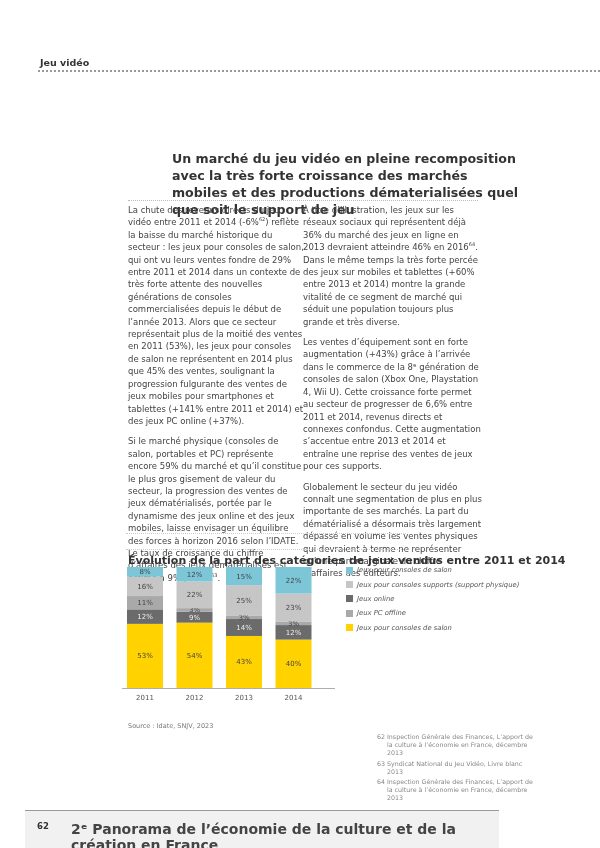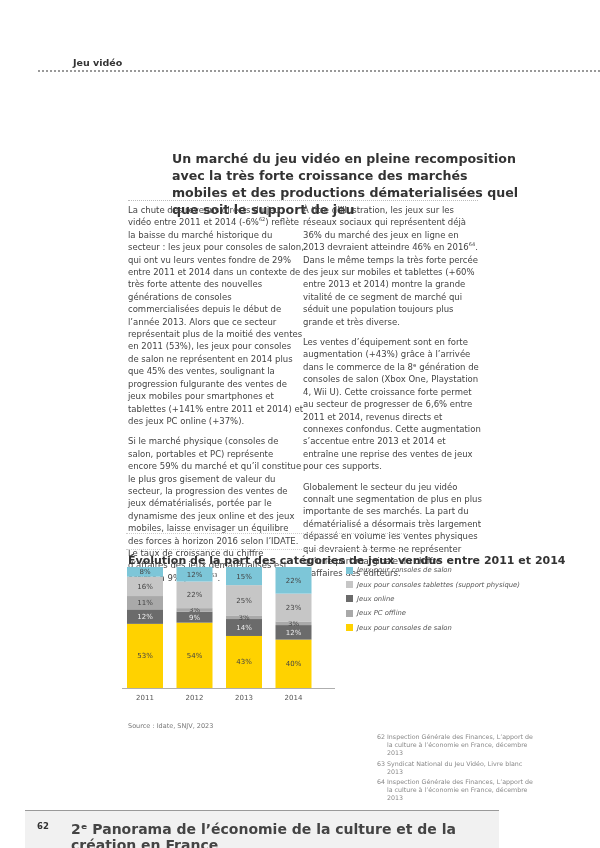--- a/index.html
+++ b/index.html
@@ -1,17 +1,17 @@
 <!DOCTYPE html>
 <html><head>
   <meta charset="utf-8">
   <style>
     html, body { margin:0; padding:0; background:#ffffff; }
     body { width:600px; height:848px; position:relative; overflow:hidden; font-family:"DejaVu Sans", sans-serif; color:#3c3c3c; }
-    .section-label { position:absolute; left:40px; top:57px; font-size:9.5px; font-weight:bold; color:#333;margin-left:33px; }
+    .section-label { position:absolute; left:40px; top:57px; font-size:9.5px; font-weight:bold; color:#333; }
     .dotted-rule { position:absolute; left:38px; right:0; top:70px; height:0; border-top:2px dotted #999; }
     .heading { position:absolute; left:128px; top:150px; width:350px; font-size:12.6px; font-weight:bold; line-height:17px; color:#333;margin-left:44px; }
     .heading-rule { position:absolute; left:128px; top:200px; width:350px; border-top:1px dotted #bbb; }
     .col { position:absolute; top:204px; width:176px; font-size:8.5px; line-height:12.4px; color:#444; }
     .col p { margin:0 0 8px 0; }
     .col-left { left:128px; }
     .col-right { left:303px; width:180px; }
     sup { font-size:5px; vertical-align:super; line-height:0; }
     .chart-title { position:absolute; left:128px; top:554px; font-size:11px; font-weight:bold; color:#333; }
     .chart-rule-top { position:absolute; left:126px; top:533px; width:280px; border-top:1px dotted #ccc; }
@@ -100,21 +100,21 @@
     <line x1="2" x2="215" y1="128.5" y2="128.5" stroke="#999" stroke-width="0.8"></line>
   </svg>
 
 <div class="legend" id="legend">
     <div class="legend-item">
       <span class="swatch" style="background: rgb(125, 198, 216);"></span>
       <span>Jeux pour consoles de salon</span>
     </div>
     <div class="legend-item">
       <span class="swatch" style="background: rgb(198, 198, 198);"></span>
-      <span>Jeux pour consoles tablettes (support physique)</span>
+      <span>Jeux pour consoles supports (support physique)</span>
     </div>
     <div class="legend-item">
       <span class="swatch" style="background: rgb(107, 107, 107);"></span>
       <span>Jeux online</span>
     </div>
     <div class="legend-item">
       <span class="swatch" style="background: rgb(169, 169, 169);"></span>
       <span>Jeux PC offline</span>
     </div>
     <div class="legend-item">

